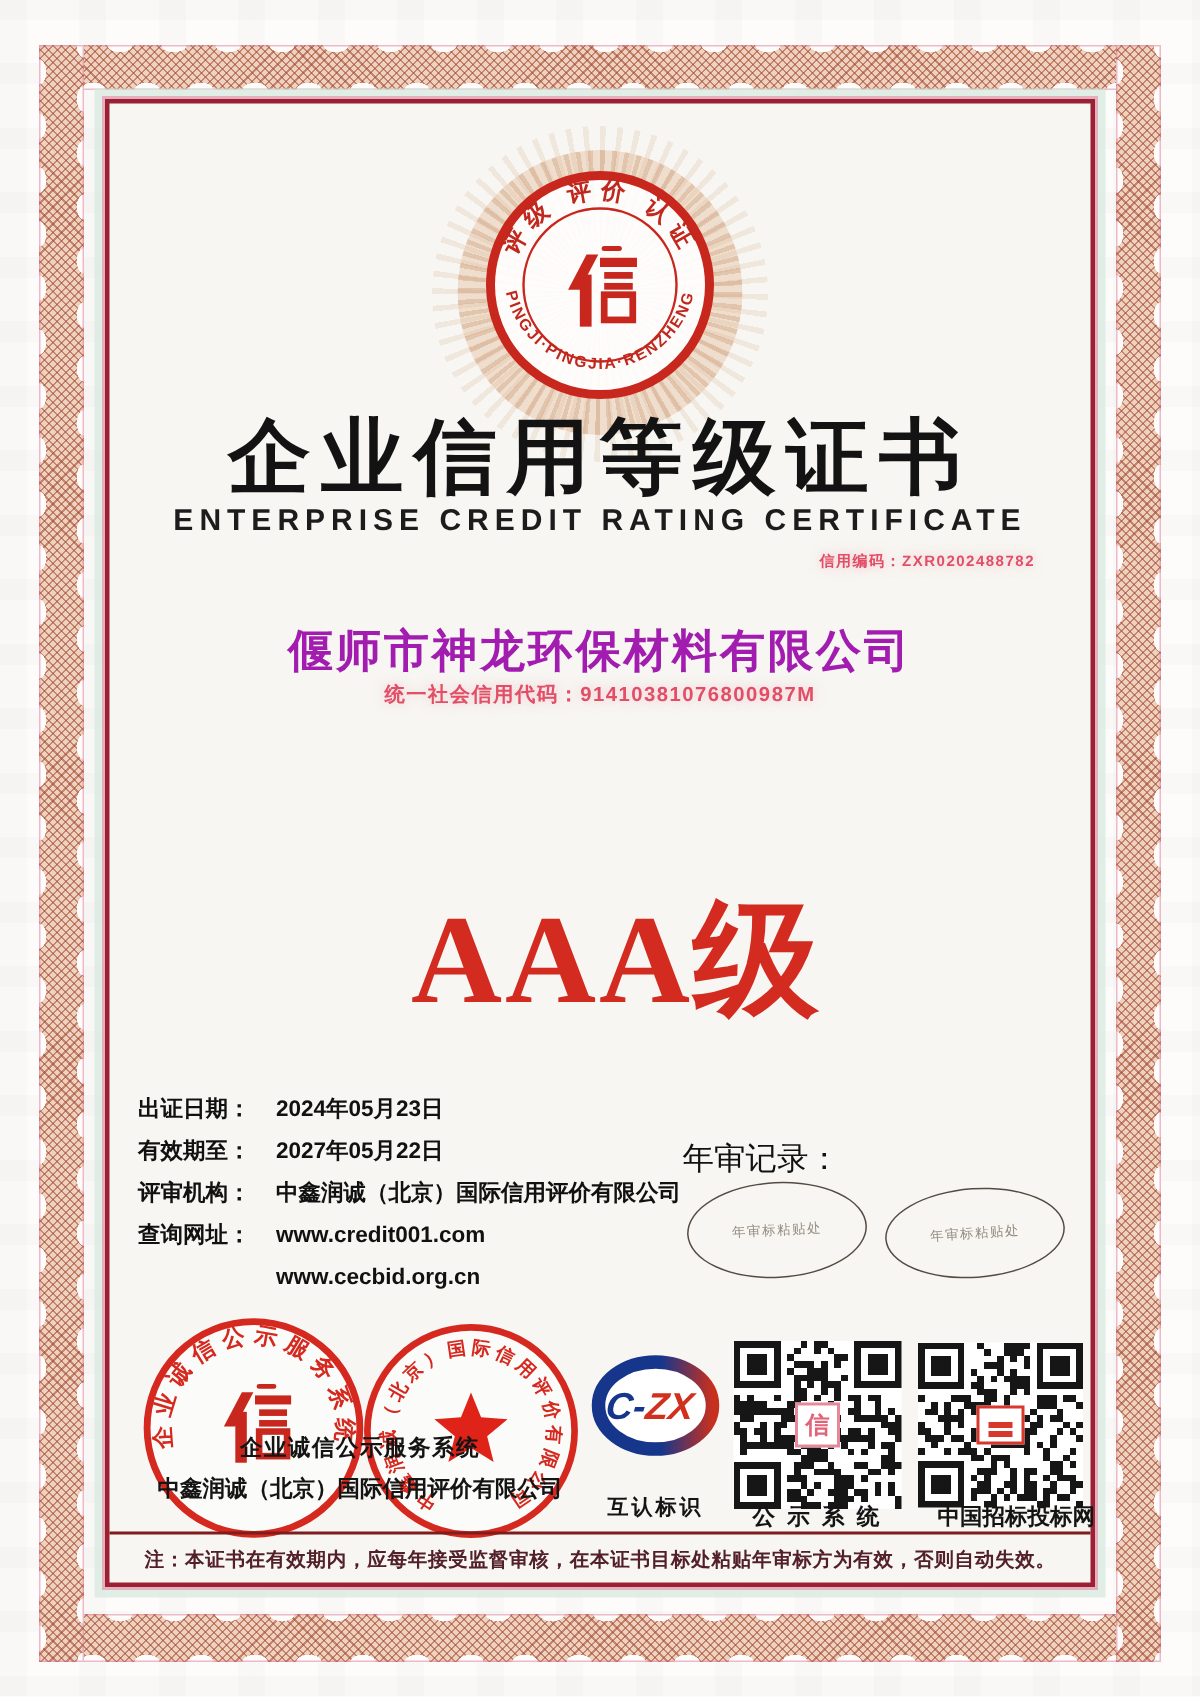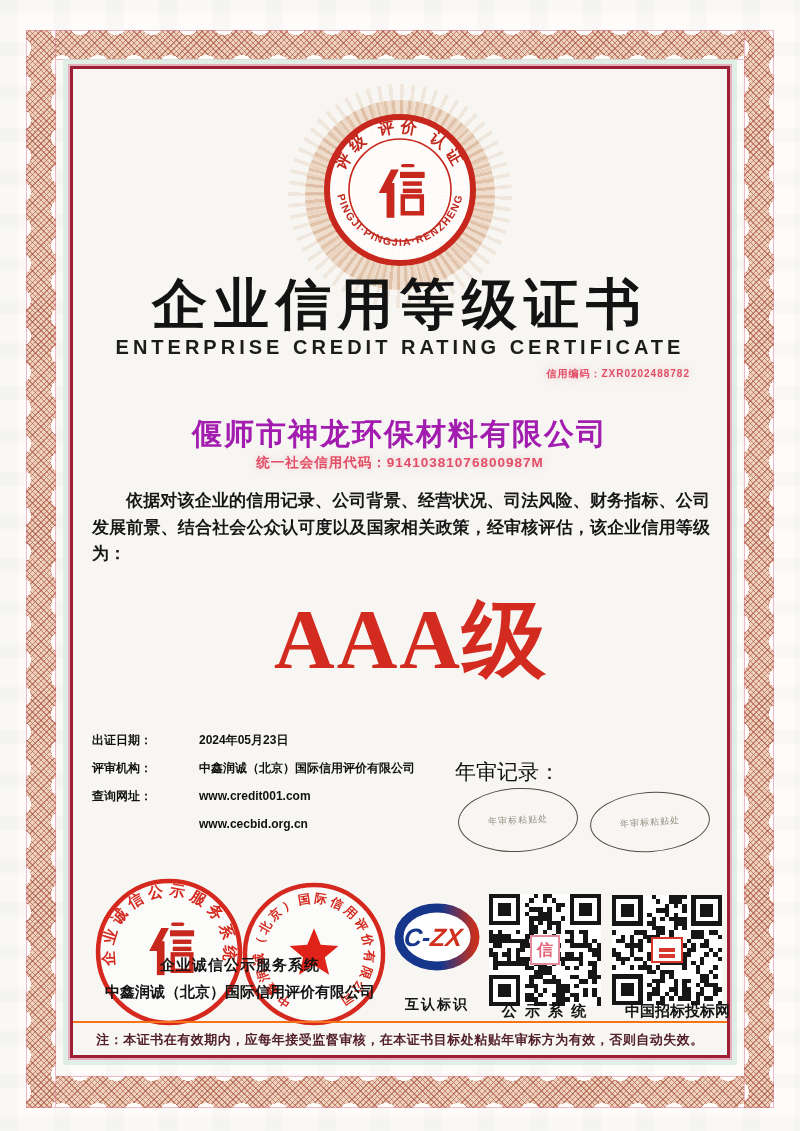--- a/index.html
+++ b/index.html
@@ -69,21 +69,21 @@
     font-weight:700;font-size:13.5px;color:#e14e66;letter-spacing:1px;
     text-shadow:0 0 7px rgba(244,160,180,.5);}
   .statement{position:absolute;left:92px;top:488px;width:618px;margin:0;
     font-family:"Liberation Serif","DejaVu Serif",serif;font-weight:700;font-size:17px;
     line-height:1.56;color:#161616;text-align:justify;text-indent:2em;}
   .rating{position:absolute;left:0;top:583px;width:800px;text-align:center;
     font-family:"Liberation Serif","DejaVu Serif",serif;font-weight:900;font-size:84px;
     letter-spacing:2px;color:#d32b20;padding-left:11px;}
   
   .details{position:absolute;left:92px;top:731px;display:flex;flex-direction:column;gap:10px;}
-  .detail-row{display:flex;font-size:12px;font-weight:700;color:#111;line-height:18px;gap:15px;}
+  .detail-row{display:flex;font-size:15px;font-weight:700;color:#111;line-height:18px;}
   .detail-row .lbl{min-width:92px;}
   
   .ar-label{position:absolute;left:455px;top:758px;font-size:21px;font-weight:400;color:#111;}
   .ar-oval{position:absolute;border:1.5px solid #544c42;border-radius:50%;
     display:flex;align-items:center;justify-content:center;}
   .ar-oval-1{left:458px;top:788px;width:118px;height:62px;transform:rotate(-3deg);}
   .ar-oval-2{left:590px;top:792px;width:118px;height:58px;transform:rotate(-4deg);}
   .ar-oval span{font-size:9px;color:#978d80;letter-spacing:1px;}
   
   .seal1{position:absolute;left:93px;top:876px;}
@@ -101,21 +101,21 @@
   .qr-center{position:absolute;left:50%;top:50%;transform:translate(-50%,-50%);
     background:#fff;display:flex;align-items:center;justify-content:center;}
   .qr1 .qr-center{width:26px;height:26px;border:2px solid #e58a9b;color:#e06478;
     font-weight:900;font-size:16px;}
   .qr2 .qr-center{width:28px;height:22px;border:2px solid #d8372c;}
   .qr2 .qr-center i{display:block;width:16px;height:4px;background:#d8372c;box-shadow:0 6px 0 #d8372c;}
   .qr-label{position:absolute;top:1002px;text-align:center;font-weight:900;font-size:15px;color:#141414;}
   .qr1-label{left:487px;width:116px;letter-spacing:2px;}
   .qr2-label{left:604px;width:126px;text-align:right;}
   
-  .note{position:absolute;left:73px;top:1021px;width:654px;border-top:2px solid #f97316;
+  .note{position:absolute;left:73px;top:1021px;width:654px;border-top:2px solid #7f1d1d;
     padding-top:8px;text-align:center;font-weight:700;font-size:13px;color:#53202a;
     letter-spacing:.5px;}
 </style>
 </head>
 <body>
 
 <div class="canvas">
 
   <div class="lace h lace-top"></div>
   <div class="lace h lace-bottom"></div>
@@ -153,28 +153,31 @@
     </svg>
 
     <div class="title-zh">企业信用等级证书</div>
     <div class="title-en">ENTERPRISE CREDIT RATING CERTIFICATE</div>
 
     <div class="credit-code"><span>信用编码：</span><span>ZXR0202488782</span></div>
 
     <div class="company-name">偃师市神龙环保材料有限公司</div>
     <div class="uscc"><span>统一社会信用代码：</span><span>91410381076800987M</span></div>
 
-    <p class="statement">依据对该企业的信用记录、公司背景、经营状况、司法风险、财务指标、公司发展前景、结合社会公众认可度以及国家相关政策，经审核评估，该企业信用等级为：</p>
 
     <div class="rating">AAA级</div>
 
     <div class="details">
       <div class="detail-row">
         <span class="lbl">出证日期：</span>
         <span class="val">2024年05月23日</span>
+      </div>
+      <div class="detail-row">
+        <span class="lbl">有效期至：</span>
+        <span class="val">2027年05月22日</span>
       </div>
       <div class="detail-row">
         <span class="lbl">评审机构：</span>
         <span class="val">中鑫润诚（北京）国际信用评价有限公司</span>
       </div>
       <div class="detail-row">
         <span class="lbl">查询网址：</span>
         <span class="val">www.credit001.com</span>
       </div>
       <div class="detail-row">

